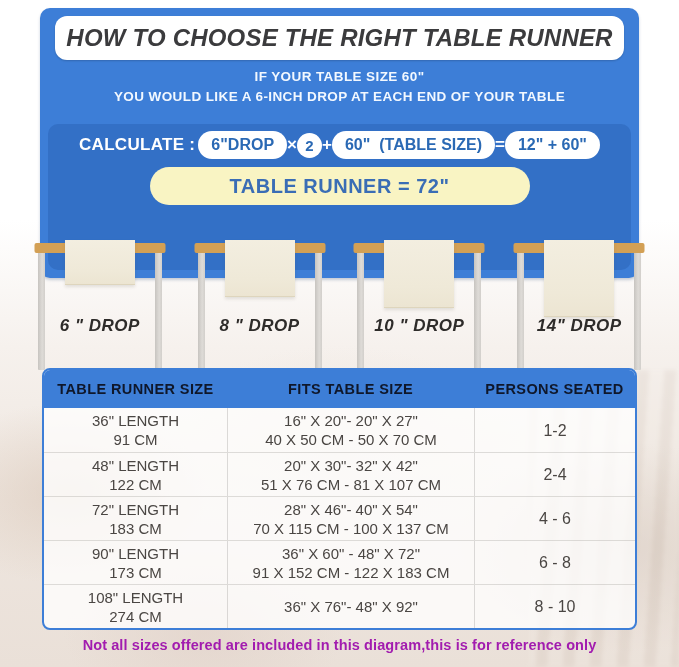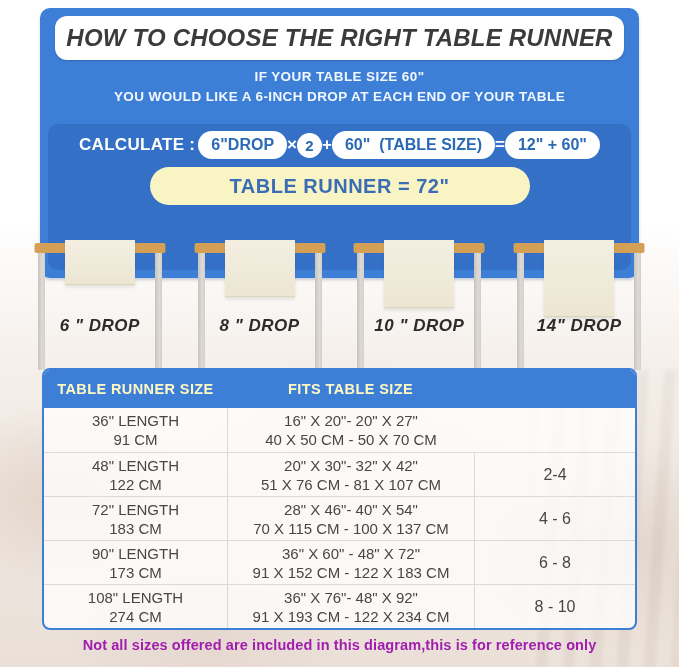--- a/index.html
+++ b/index.html
@@ -67,21 +67,21 @@
   .fig:nth-child(2) .runner{height:57px;}
   .fig:nth-child(3) .runner{height:68px;}
   .fig:nth-child(4) .runner{height:77px;}
   .fig-label{position:absolute;top:84px;width:100%;text-align:center;
     font-size:17px;font-weight:bold;font-style:italic;letter-spacing:.5px;color:#2e2c2a;white-space:nowrap;}
 
   
   .size-table{position:absolute;left:42px;top:368px;width:595px;border:2px solid var(--panel-blue);
     border-radius:8px;overflow:hidden;background:rgba(255,255,255,0.78);}
   .thead{display:grid;grid-template-columns:183px 247px 1fr;height:38px;background:var(--panel-blue);}
-  .thead .hcell{display:flex;align-items:center;justify-content:center;color:#fef9c3;
+  .thead .hcell{display:flex;align-items:center;justify-content:center;color:#0f172a;
     font-weight:bold;font-size:14.5px;letter-spacing:.4px;}
   .trow{display:grid;grid-template-columns:183px 247px 1fr;height:44px;}
   .trow + .trow{border-top:1px solid rgba(185,182,178,0.45);}
   .tcell{display:flex;flex-direction:column;align-items:center;justify-content:center;
     color:var(--body-text);font-size:15px;line-height:19px;}
   .tcell.c2,.tcell.c3{border-left:1px solid rgba(170,168,165,0.4);}
   .tcell.c3{font-size:16px;}
 
   .footer-note{position:absolute;top:637px;left:0;width:100%;text-align:center;
     font-size:14.5px;font-weight:bold;color:#a21caf;letter-spacing:.1px;}
@@ -143,31 +143,35 @@
       <div class="tabletop"></div>
       <div class="runner"></div>
       <div class="fig-label">14" DROP</div>
     </div>
   </div>
 
   <div class="size-table">
     <div class="thead">
       <div class="hcell">TABLE RUNNER SIZE</div>
       <div class="hcell">FITS TABLE SIZE</div>
+      <div class="hcell">PERSONS SEATED</div>
     </div>
 
     <div class="trow">
       <div class="tcell c1">
         <span>36" LENGTH</span>
         <span>91 CM</span>
       </div>
       <div class="tcell c2">
         <span>16" X 20"- 20" X 27"</span>
         <span>40 X 50 CM - 50 X 70 CM</span>
       </div>
+      <div class="tcell c3">
+        <span>1-2</span>
+      </div>
     </div>
 
     <div class="trow">
       <div class="tcell c1">
         <span>48" LENGTH</span>
         <span>122 CM</span>
       </div>
       <div class="tcell c2">
         <span>20" X 30"- 32" X 42"</span>
         <span>51 X 76 CM - 81 X 107 CM</span>
@@ -205,21 +209,20 @@
       </div>
     </div>
 
     <div class="trow">
       <div class="tcell c1">
         <span>108" LENGTH</span>
         <span>274 CM</span>
       </div>
       <div class="tcell c2">
         <span>36" X 76"- 48" X 92"</span>
-        <span>91 X 193 CM - 122 X 234 CM</span>
       </div>
       <div class="tcell c3">
         <span>8 - 10</span>
       </div>
     </div>
   </div>
 
   <p class="footer-note">Not all sizes offered are included in this diagram,this is for reference only</p>
 </div>
 

